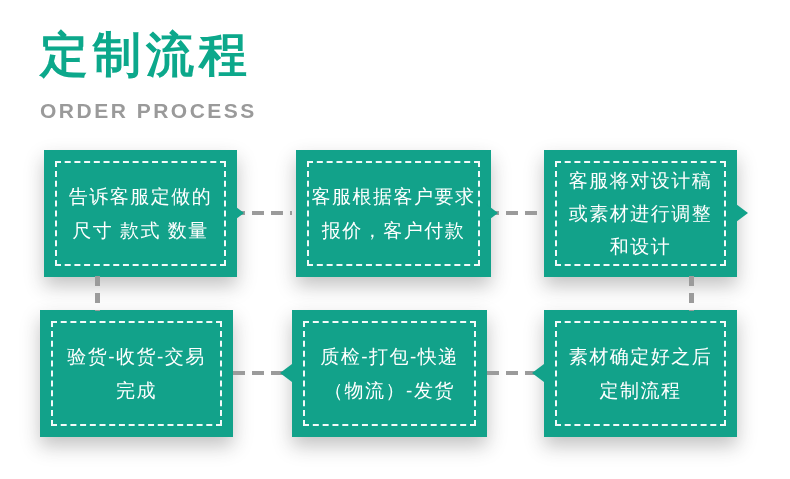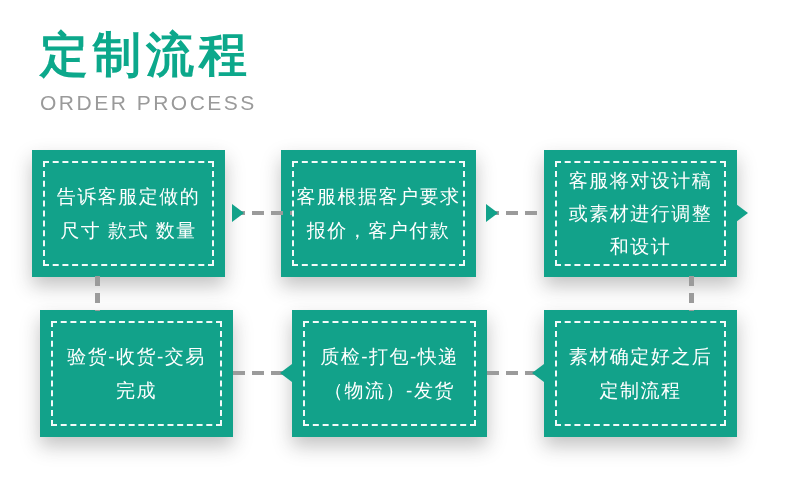--- a/index.html
+++ b/index.html
@@ -13,39 +13,39 @@
     font-family:"Liberation Sans","DejaVu Sans",sans-serif;
     position:relative;overflow:hidden;
   }
   .page{position:absolute;inset:0;padding-left:21px;}
   .header{position:absolute;left:40px;top:26px;}
   .title{
     margin:0;color:var(--title-green);font-size:48px;font-weight:bold;
     letter-spacing:5px;line-height:1.2;
   }
   .subtitle{
-    margin-top:7px;color:var(--subtitle-gray);font-size:21px;
-    letter-spacing:2.5px;font-weight:400;
+    margin-top:15px;color:var(--subtitle-gray);font-size:21px;
+    letter-spacing:2.5px;font-weight:700;
   }
   .flow{position:absolute;inset:0;}
   .box{
     position:absolute;width:193px;height:127px;background:var(--green);
     box-shadow:0 9px 18px rgba(40,40,40,.28);
     display:flex;align-items:center;justify-content:center;
   }
   .box::before{
     content:"";position:absolute;inset:11px;
     border:2px dashed rgba(255,255,255,.95);
   }
   .box p{
     margin:0;color:var(--box-text);font-size:19px;letter-spacing:1.5px;
     line-height:1.75;text-align:center;white-space:pre-line;
   }
-  .b1{left:32px;top:150px;justify-content:center;}
-  .b2{left:281px;top:150px;width:195px;}
+  .b1{left:44px;top:150px;justify-content:center;}
+  .b2{left:296px;top:150px;width:195px;}
   .b3{left:544px;top:150px;font-family:Liberation Serif, serif;}
   .b4{left:40px;top:310px;}
   .b5{left:292px;top:310px;width:195px;}
   .b6{left:544px;top:310px;}
   .hdash{
     position:absolute;height:4px;
     background:repeating-linear-gradient(90deg,var(--dash-gray) 0 12px,transparent 12px 19px);
   }
   .vdash{
     position:absolute;width:5px;

